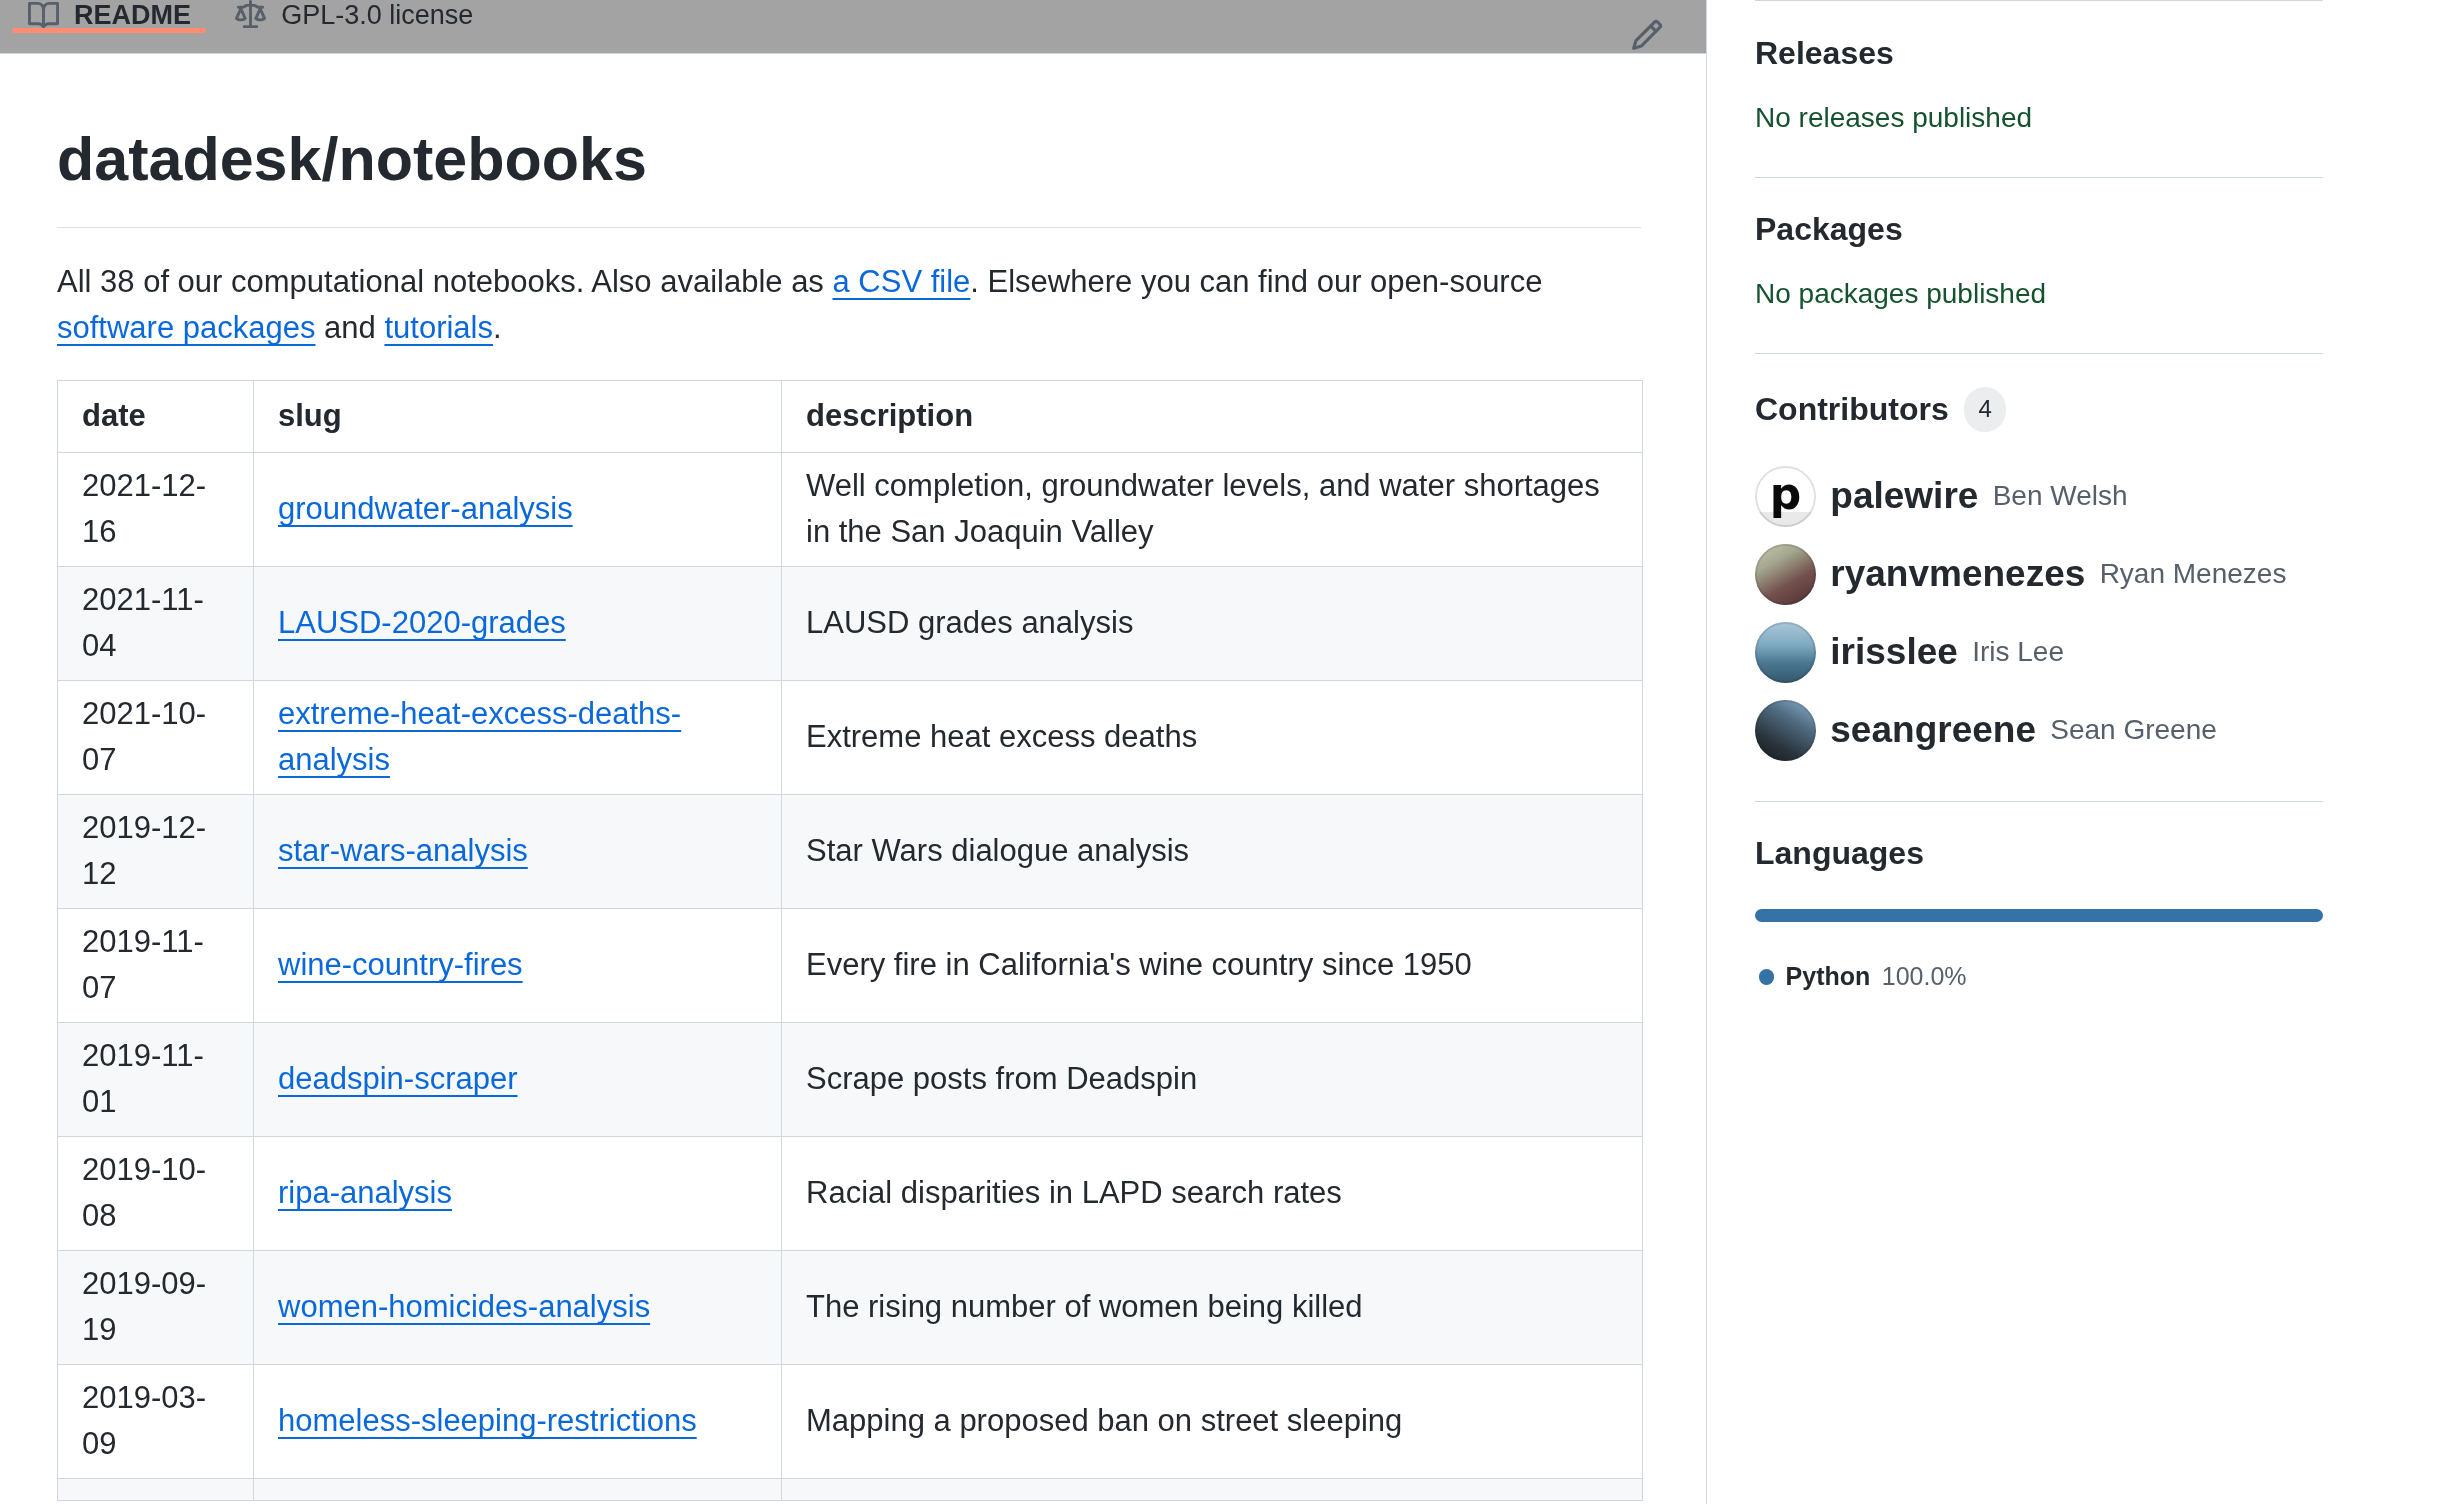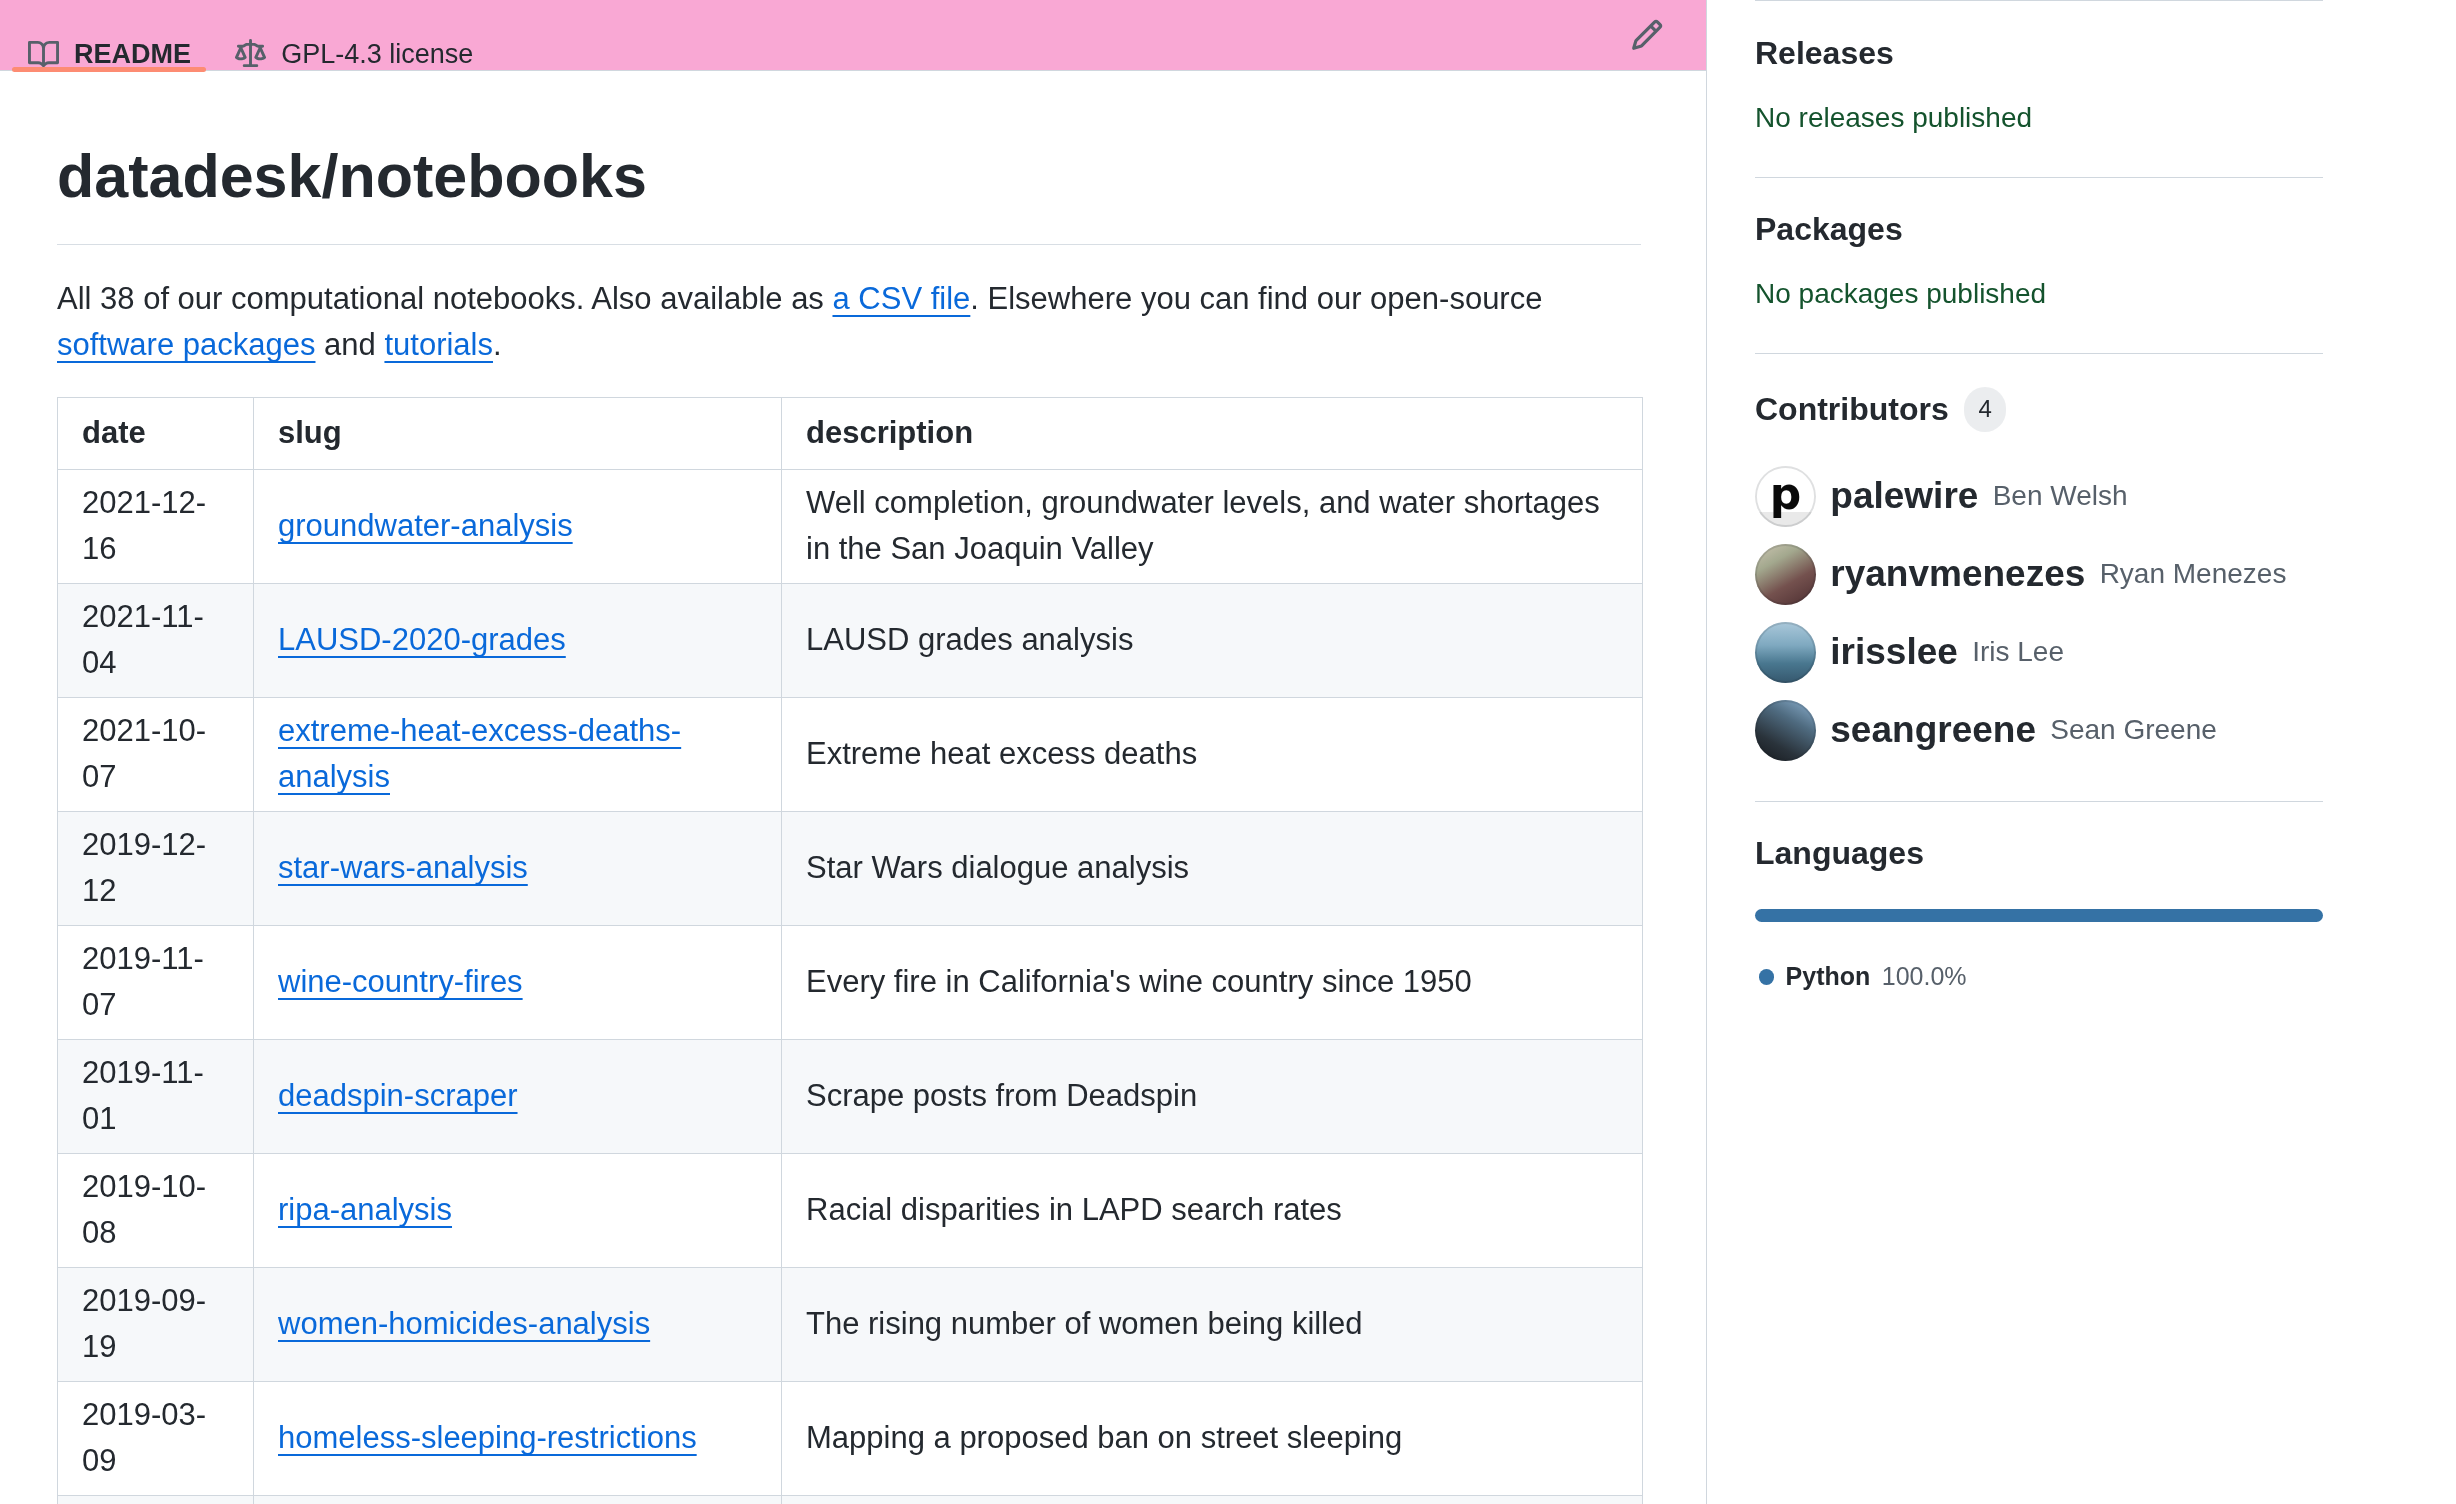--- a/index.html
+++ b/index.html
@@ -7,23 +7,23 @@
     width:2457px; height:1505px; position:relative; background:#ffffff;
     font-family:"Liberation Sans","DejaVu Sans",sans-serif; color:#24292f;
   }
 
   
   .main-col {
     position:absolute; top:0; left:0; width:1707px; height:1505px;
     border-right:1.9px solid #d0d7de; box-sizing:border-box; background:#fff;
   }
   .tabbar {
-    position:relative; height:71px; box-sizing:border-box;
-    border-bottom:1.9px solid #d0d7de; background:#f9a8d4;
-    display:flex; align-items:flex-end; padding-left:12.4px; gap:13.4px;
+    position:relative; height:54px; box-sizing:border-box;
+    border-bottom:1.9px solid #d0d7de; background:#a3a3a3;
+    display:flex; align-items:flex-start; padding-left:12.4px; gap:13.4px;
   }
   .tab {
     display:flex; align-items:center; gap:15.3px; padding:0 15.3px;
     position:relative; font-size:27px; color:#24292f; cursor:pointer;
   }
   .tab.active { font-weight:700; }
   .tab.active::after {
     content:""; position:absolute; left:0; right:0; bottom:-1.9px; height:4.8px;
     border-radius:4.8px; background:var(--accent, #fd8c73);
   }
@@ -108,21 +108,21 @@
     <div class="tab active">
       <svg class="octicon" viewBox="0 0 16 16" fill="currentColor" aria-hidden="true">
         <path d="M0 1.75A.75.75 0 0 1 .75 1h4.253c1.227 0 2.317.59 3 1.501A3.743 3.743 0 0 1 11.006 1h4.245a.75.75 0 0 1 .75.75v10.5a.75.75 0 0 1-.75.75h-4.507a2.25 2.25 0 0 0-1.591.659l-.622.621a.75.75 0 0 1-1.06 0l-.622-.621A2.25 2.25 0 0 0 5.258 13H.75a.75.75 0 0 1-.75-.75Zm7.251 10.324.004-5.073-.002-2.253A2.25 2.25 0 0 0 5.003 2.5H1.5v9h3.757a3.75 3.75 0 0 1 1.994.574ZM8.755 4.75l-.004 7.322a3.752 3.752 0 0 1 1.992-.572H14.5v-9h-3.495a2.25 2.25 0 0 0-2.25 2.25Z"></path>
       </svg>
       <span>README</span>
     </div>
     <div class="tab">
       <svg class="octicon" viewBox="0 0 16 16" fill="currentColor" aria-hidden="true">
         <path d="M8.75.75V2h.985c.304 0 .603.08.867.231l1.29.736c.038.022.08.033.124.033h2.234a.75.75 0 0 1 0 1.5h-.427l2.111 4.692a.75.75 0 0 1-.154.838l-.53-.53.529.531-.001.002-.002.002-.006.006-.006.005-.01.01-.045.04c-.21.176-.441.327-.686.45C14.556 10.78 13.88 11 13 11a4.498 4.498 0 0 1-2.023-.454 3.544 3.544 0 0 1-.686-.45l-.045-.04-.016-.015-.006-.006-.004-.004v-.001a.75.75 0 0 1-.154-.838L12.178 4.5h-.162c-.305 0-.604-.079-.868-.231l-1.29-.736a.245.245 0 0 0-.124-.033H8.75V13h2.5a.75.75 0 0 1 0 1.5h-6.5a.75.75 0 0 1 0-1.5h2.5V3.5h-.984a.245.245 0 0 0-.124.033l-1.289.737c-.265.15-.564.23-.869.23h-.162l2.112 4.692a.75.75 0 0 1-.154.838l-.53-.53.529.531-.001.002-.002.002-.006.006-.016.015-.045.04c-.21.176-.441.327-.686.45C4.556 10.78 3.88 11 3 11a4.498 4.498 0 0 1-2.023-.454 3.544 3.544 0 0 1-.686-.45l-.045-.04-.016-.015-.006-.006-.004-.004v-.001a.75.75 0 0 1-.154-.838L2.178 4.5H1.75a.75.75 0 0 1 0-1.5h2.234a.249.249 0 0 0 .125-.033l1.288-.737c.265-.15.564-.23.869-.23h.984V.75a.75.75 0 0 1 1.5 0Zm2.945 8.477c.285.135.718.273 1.305.273s1.02-.138 1.305-.273L13 6.327Zm-10 0c.285.135.718.273 1.305.273s1.02-.138 1.305-.273L3 6.327Z"></path>
       </svg>
-      <span>GPL-4.3 license</span>
+      <span>GPL-3.0 license</span>
     </div>
     <button class="edit-btn">
       <svg viewBox="0 0 16 16" fill="currentColor" aria-hidden="true">
         <path d="M11.013 1.427a1.75 1.75 0 0 1 2.474 0l1.086 1.086a1.75 1.75 0 0 1 0 2.474l-8.61 8.61c-.21.21-.47.364-.756.445l-3.251.93a.75.75 0 0 1-.927-.928l.929-3.25c.081-.286.235-.547.445-.758l8.61-8.61Zm.176 4.823L9.75 4.81l-6.286 6.287a.253.253 0 0 0-.064.108l-.558 1.953 1.953-.558a.253.253 0 0 0 .108-.064Zm1.238-3.763a.25.25 0 0 0-.354 0L10.811 3.75l1.439 1.44 1.263-1.263a.25.25 0 0 0 0-.354Z"></path>
       </svg>
     </button>
   </div>
 
   <article class="markdown">
     <h1 class="md-title">datadesk/notebooks</h1>

